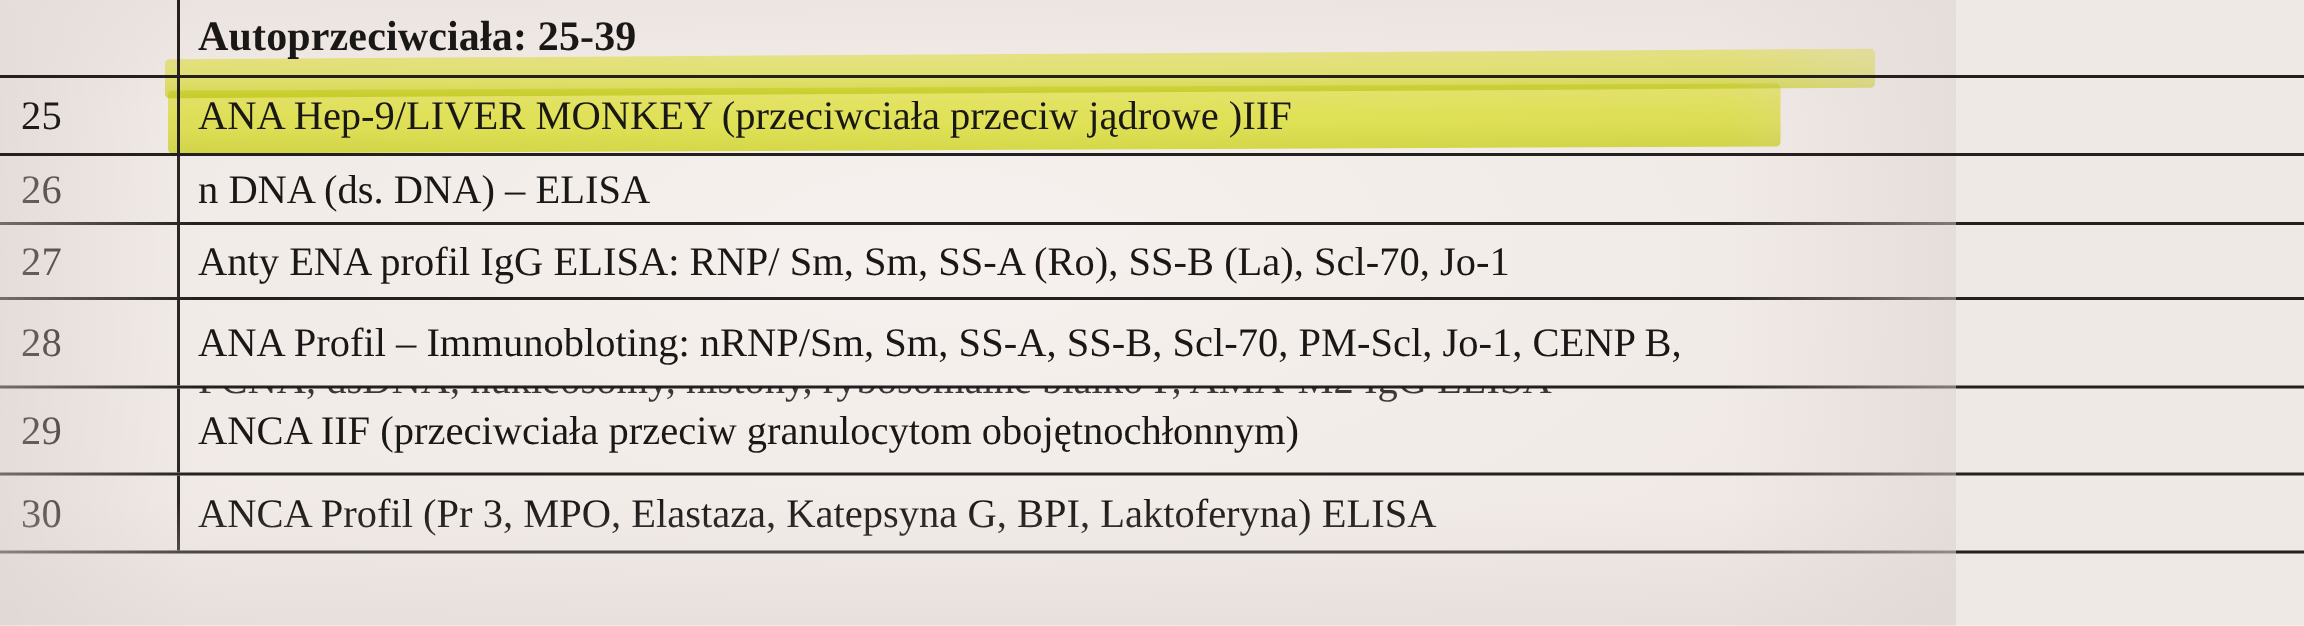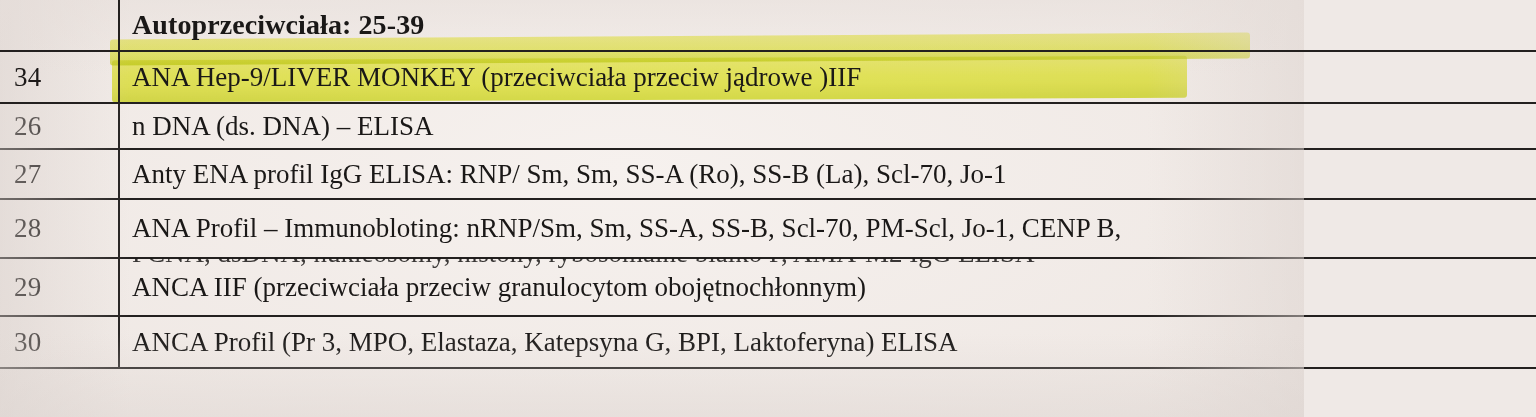--- a/index.html
+++ b/index.html
@@ -138,21 +138,21 @@
 
   <div class="table">
 
     <div class="row row-head ontop" style="height:52px;">
       <div class="cell-num"></div>
       <div class="col-sep"></div>
       <div class="cell-text head-text">Autoprzeciwciała: 25-39</div>
     </div>
 
     <div class="row ontop" style="height:52px;">
-      <div class="cell-num">34</div>
+      <div class="cell-num">25</div>
       <div class="col-sep"></div>
       <div class="cell-text">ANA Hep-9/LIVER MONKEY (przeciwciała przeciw jądrowe )IIF</div>
     </div>
 
     <div class="row" style="height:46px;">
       <div class="cell-num">26</div>
       <div class="col-sep"></div>
       <div class="cell-text">n DNA (ds. DNA) – ELISA</div>
     </div>
 

